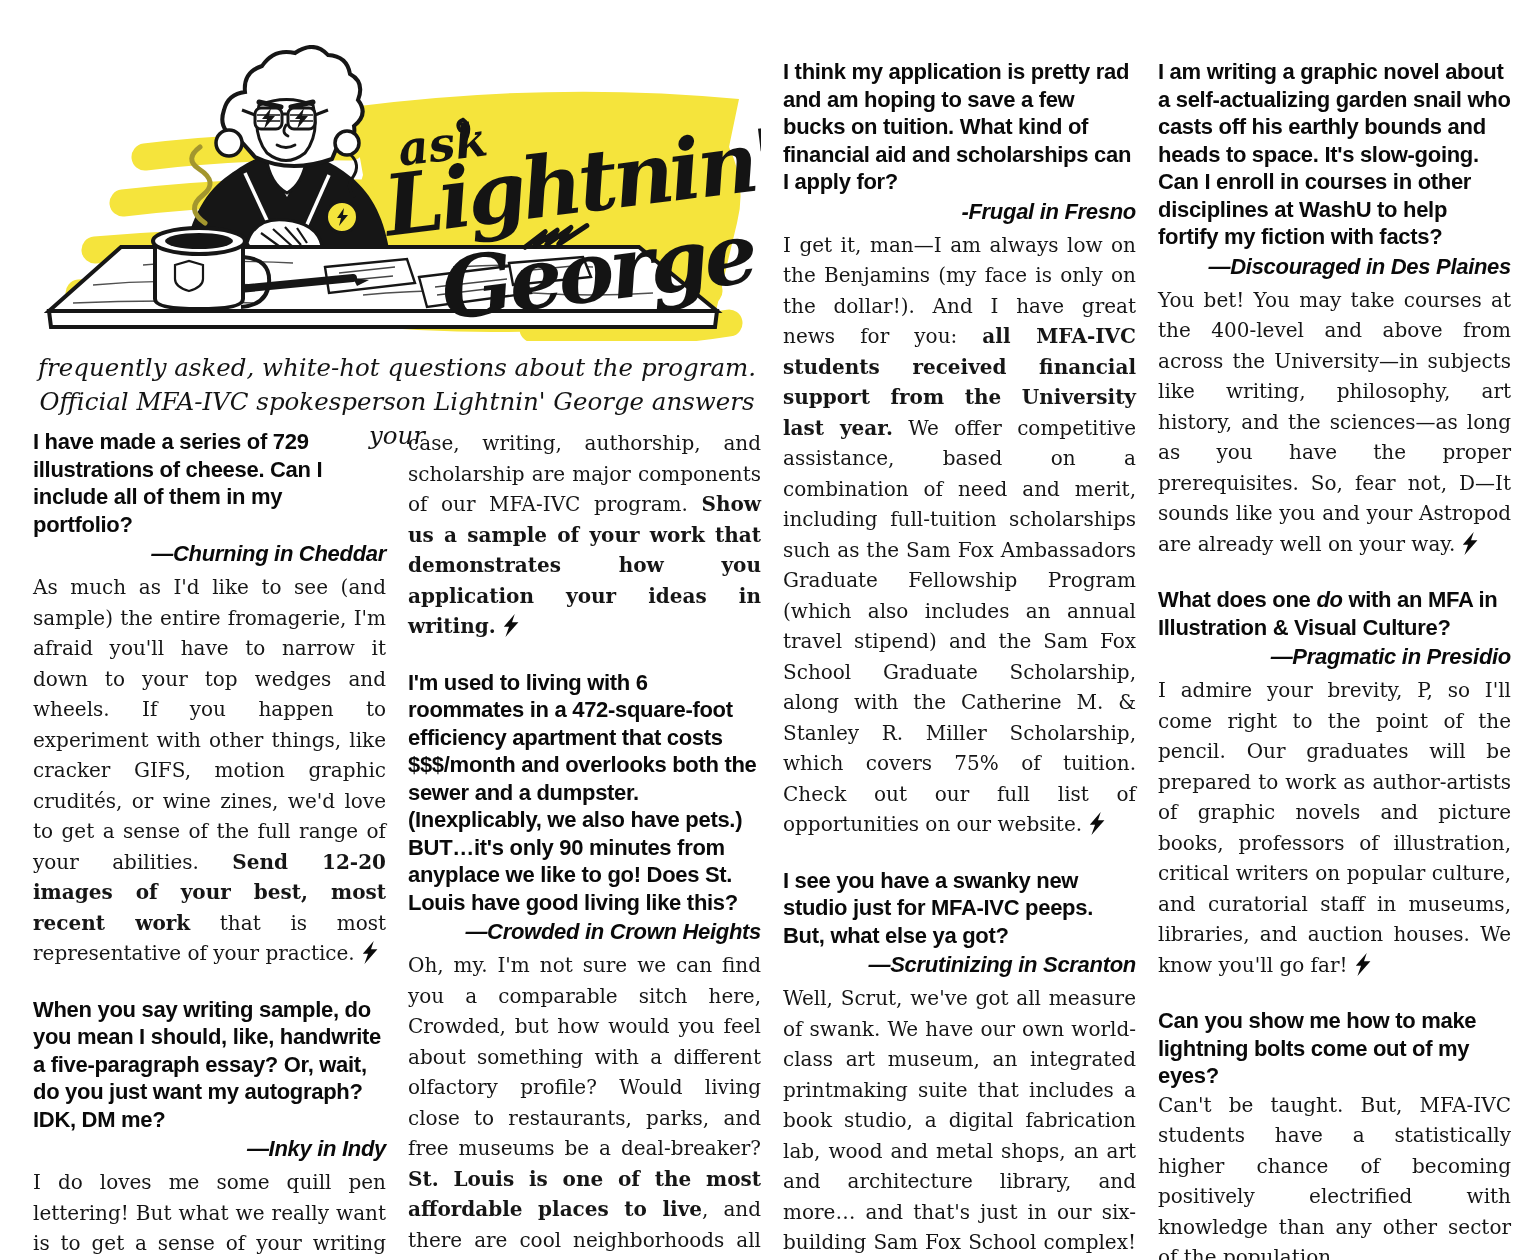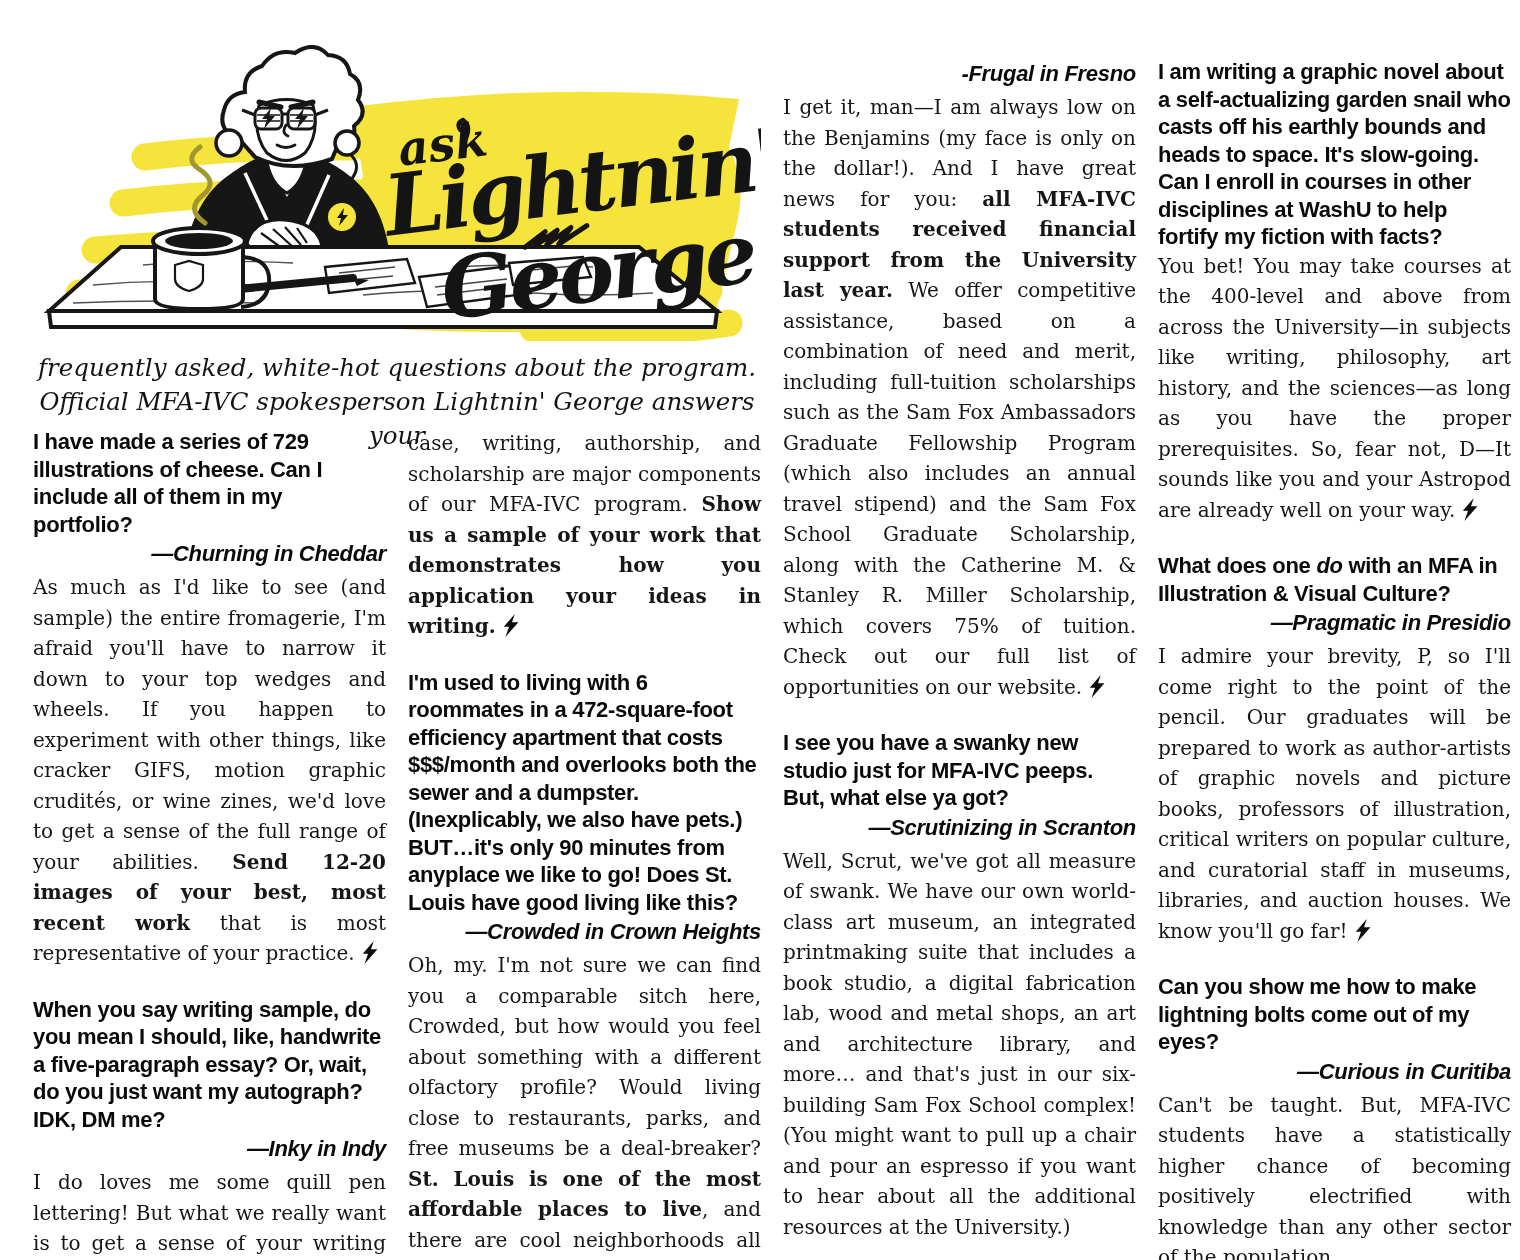--- a/index.html
+++ b/index.html
@@ -182,47 +182,48 @@
           </svg></p>
       </div>
       <div class="qa-block">
         <p class="question"><span>I'm used to living with 6 roommates in a 472-square-foot efficiency apartment that costs $$$/month and overlooks both the sewer and a dumpster. (Inexplicably, we also have pets.) BUT…it's only 90 minutes from anyplace we like to go! Does St. Louis have good living like this?</span></p>
         <p class="sig">—Crowded in Crown Heights</p>
         <p class="answer"><span>Oh, my. I'm not sure we can find you a comparable sitch here, Crowded, but how would you feel about something with a different olfactory profile? Would living close to restaurants, parks, and free museums be a deal-breaker? </span><span class="b">St. Louis is one of the most affordable places to live</span><span>, and there are cool neighborhoods all around the University, like Tower Grove, the Central West End, and University City. ICYMI, see A10 for some of our favorite things to do.</span></p>
       </div>
     </div>
   <div class="col col-3">
       <div class="qa-block">
+        <p class="question"><span>I think my application is pretty rad and am hoping to save a few bucks on tuition. What kind of financial aid and scholarships can I apply for?</span></p>
         <p class="sig">-Frugal in Fresno</p>
         <p class="answer"><span>I get it, man—I am always low on the Benjamins (my face is only on the dollar!). And I have great news for you: </span><span class="b">all MFA-IVC students received financial support from the University last year.</span><span> We offer competitive assistance, based on a combination of need and merit, including full-tuition scholarships such as the Sam Fox Ambassadors Graduate Fellowship Program (which also includes an annual travel stipend) and the Sam Fox School Graduate Scholarship, along with the Catherine M. &amp; Stanley R. Miller Scholarship, which covers 75% of tuition. Check out our full list of opportunities on our website.</span><svg class="bolt" viewBox="0 0 14 20" aria-hidden="true">
             <path d="M9.2 0 L0.8 11.2 L5.4 11.2 L3.2 20 L13.2 7.2 L7.6 7.2 Z"></path>
           </svg></p>
       </div>
       <div class="qa-block">
         <p class="question"><span>I see you have a swanky new studio just for MFA-IVC peeps. But, what else ya got?</span></p>
         <p class="sig">—Scrutinizing in Scranton</p>
         <p class="answer"><span>Well, Scrut, we've got all measure of swank. We have our own world-class art museum, an integrated printmaking suite that includes a book studio, a digital fabrication lab, wood and metal shops, an art and architecture library, and more… and that's just in our six-building Sam Fox School complex! (You might want to pull up a chair and pour an espresso if you want to hear about all the additional resources at the University.) </span></p>
       </div>
     </div>
   <div class="col col-4">
 
   <div class="qa-block">
         <p class="question"><span>I am writing a graphic novel about a self-actualizing garden snail who casts off his earthly bounds and heads to space. It's slow-going. Can I enroll in courses in other disciplines at WashU to help fortify my fiction with facts?</span></p>
+        <p class="sig">—Discouraged in Des Plaines</p>
         <p class="answer"><span>You bet! You may take courses at the 400-level and above from across the University—in subjects like writing, philosophy, art history, and the sciences—as long as you have the proper prerequisites. So, fear not, D—It sounds like you and your Astropod are already well on your way.</span><svg class="bolt" viewBox="0 0 14 20" aria-hidden="true">
             <path d="M9.2 0 L0.8 11.2 L5.4 11.2 L3.2 20 L13.2 7.2 L7.6 7.2 Z"></path>
           </svg></p>
       </div>
       <div class="qa-block">
         <p class="question"><span>What does one </span><span class="i">do</span><span> with an MFA in Illustration &amp; Visual Culture?</span></p>
         <p class="sig">—Pragmatic in Presidio</p>
         <p class="answer"><span>I admire your brevity, P, so I'll come right to the point of the pencil. Our graduates will be prepared to work as author-artists of graphic novels and picture books, professors of illustration, critical writers on popular culture, and curatorial staff in museums, libraries, and auction houses. We know you'll go far!</span><svg class="bolt" viewBox="0 0 14 20" aria-hidden="true">
             <path d="M9.2 0 L0.8 11.2 L5.4 11.2 L3.2 20 L13.2 7.2 L7.6 7.2 Z"></path>
           </svg></p>
       </div>
       <div class="qa-block">
         <p class="question"><span>Can you show me how to make lightning bolts come out of my eyes?</span></p>
-        <p class="sig">—Curious in Curitiba</p>
         <p class="answer"><span>Can't be taught. But, MFA-IVC students have a statistically higher chance of becoming positively electrified with knowledge than any other sector of the population.</span></p>
       </div>
 
 </div>
 
 </div>
 
 </body></html>

